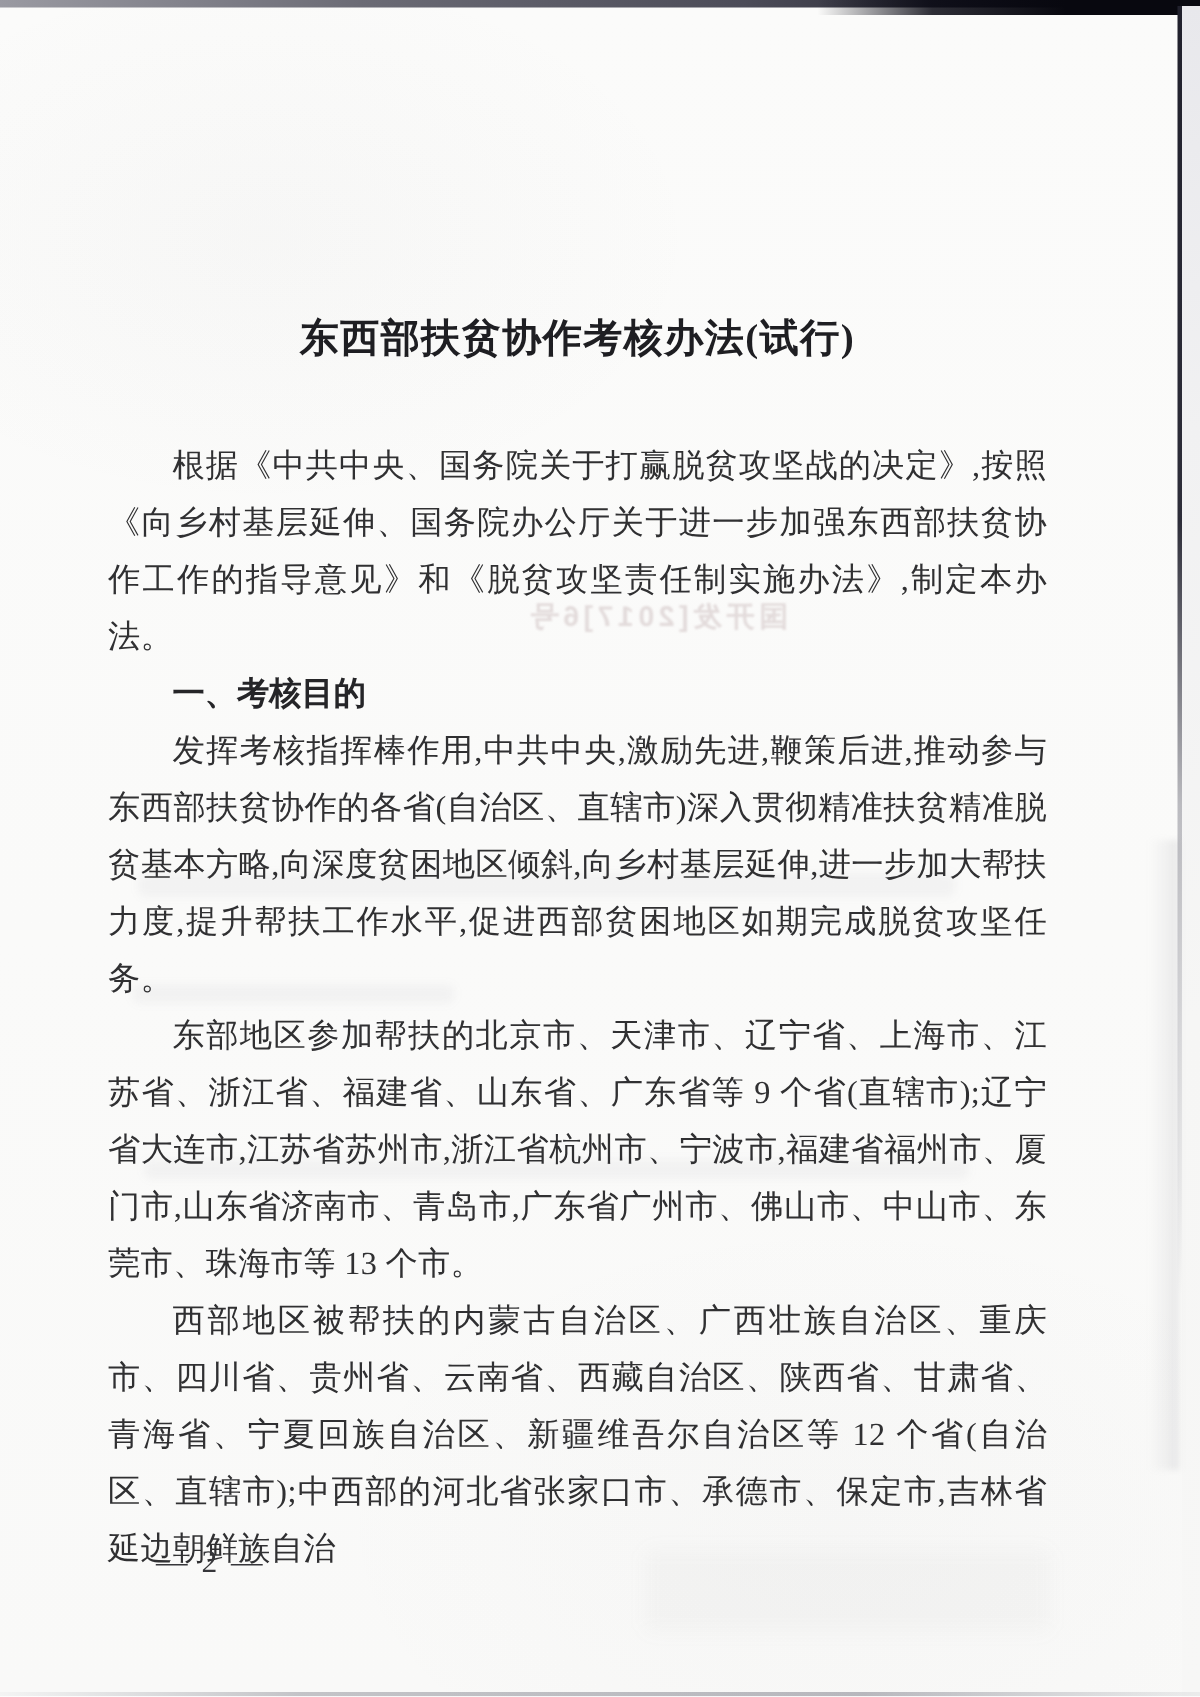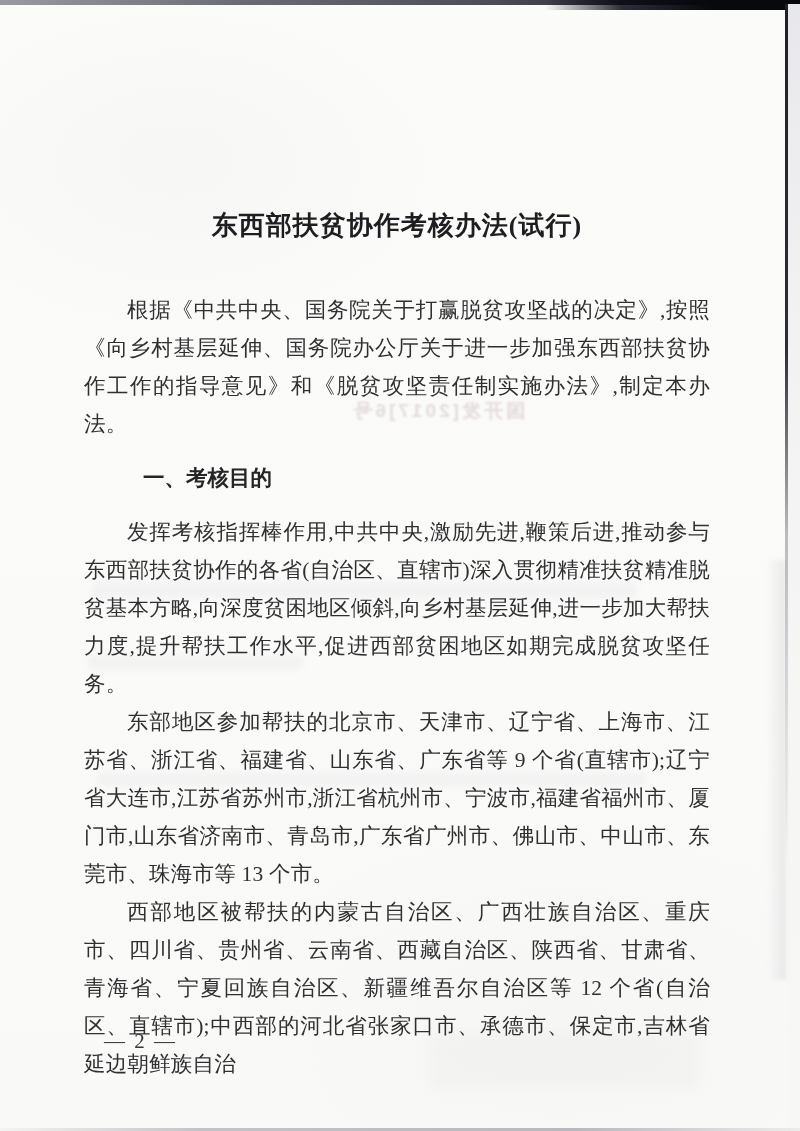--- a/index.html
+++ b/index.html
@@ -52,36 +52,36 @@
     white-space: nowrap;
   }
   .smudge { position: absolute; background: rgba(118,118,124,0.055); filter: blur(3px); border-radius: 5px; }
   .smudge-1 { left: 92px;  top: 582px;  width: 545px; height: 16px; }
   .smudge-2 { left: 88px;  top: 656px;  width: 215px; height: 13px; }
   .smudge-3 { left: 96px;  top: 773px;  width: 550px; height: 13px; }
   .smudge-4 { left: 430px; top: 1033px; width: 270px; height: 55px; background: rgba(128,128,134,0.045); filter: blur(6px); }
 
   
   .content {
-    position: absolute; top: 206px; left: 84px; width: 626px;
+    position: absolute; top: 206px; left: 72px; width: 626px;
     color: #303032;
   }
   .doc-title {
     margin: 0 0 45px 0;
     font-size: 26px; line-height: 40px; letter-spacing: 1px;
     text-align: center; font-weight: bold; color: #1e1e22;
     font-family: "Liberation Serif", "DejaVu Serif", serif;
   }
   .body-para {
     margin: 0;
     font-size: 21.5px; line-height: 38px; letter-spacing: 0.2px;
     text-align: justify; text-indent: 2em;
   }
   .sec-heading {
-    margin: 16px;
+    margin: 0;
     font-size: 21.5px; line-height: 38px; text-indent: 2em;
     font-weight: bold; color: #252528;
     font-family: "Liberation Sans", "DejaVu Sans", sans-serif;
   }
   .page-number {
     position: absolute; left: 104px; top: 1029px;
     font-size: 21px; letter-spacing: 2px; color: #36363a;
     font-family: "Liberation Serif", "DejaVu Serif", serif;
   }
 </style>

